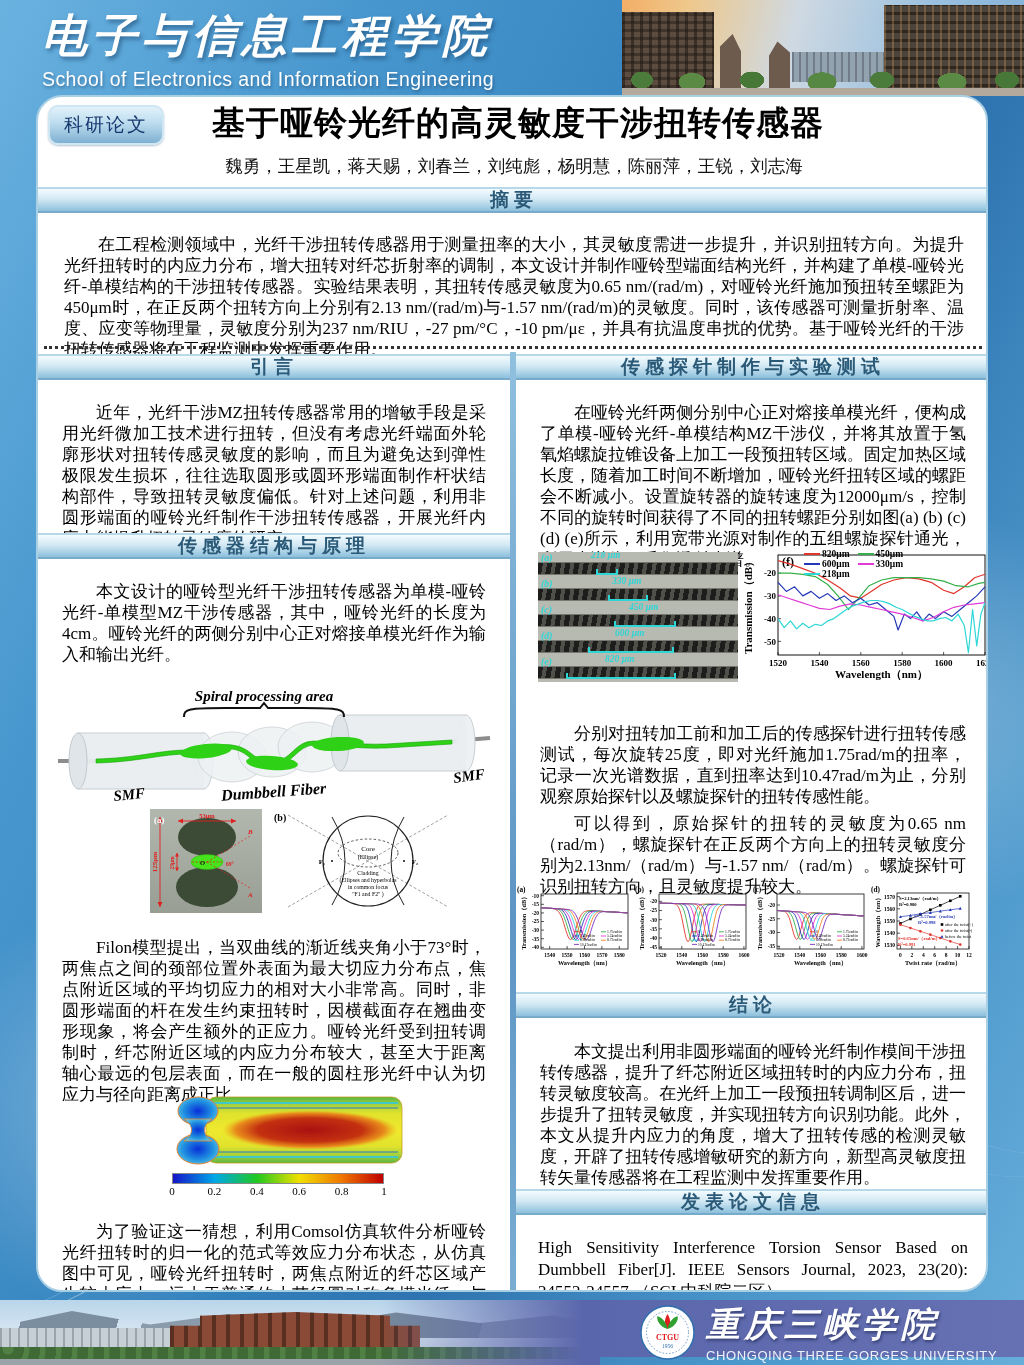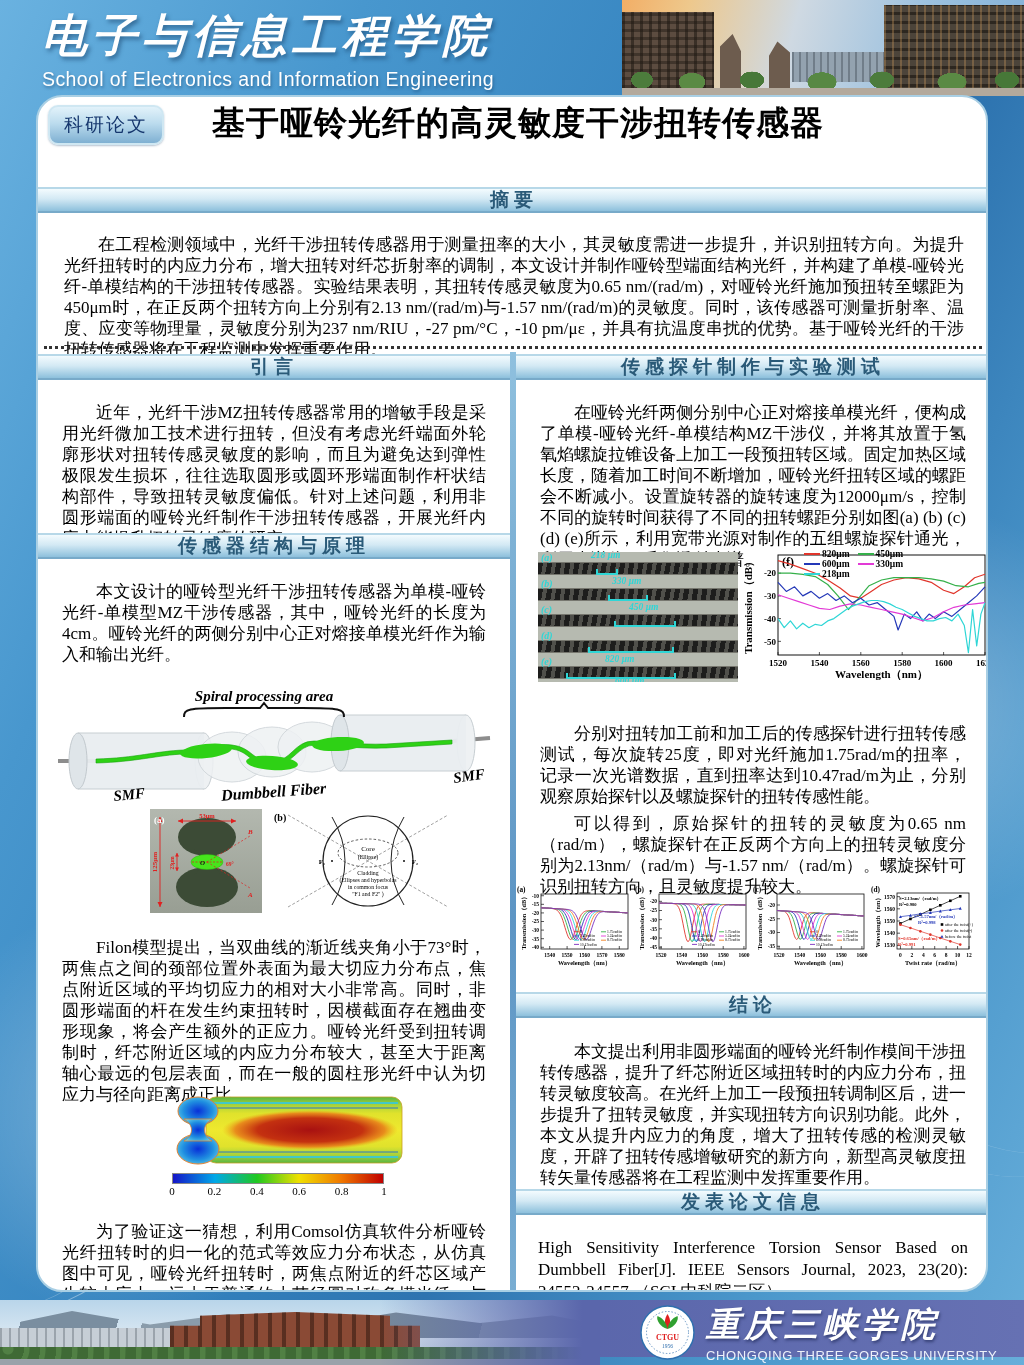--- a/index.html
+++ b/index.html
@@ -122,20 +122,21 @@
     <div class="hp-gate"></div>
     <div class="hp-mid"></div>
     <div class="hp-bldgR"></div>
     <div class="hp-trees"></div>
     <div class="hp-ground"></div>
   </div>
 
   <div id="panel">
     <div class="badge">科研论文</div>
     <div class="poster-title">基于哑铃光纤的高灵敏度干涉扭转传感器</div>
+    <div class="authors">魏勇，王星凯，蒋天赐，刘春兰，刘纯彪，杨明慧，陈丽萍，王锐，刘志海</div>
 
     <div class="bar" style="left:0;top:90px;width:952px;">
       <span>摘要</span>
     </div>
     <div class="jtext abstract-text" style="left:8px;top:119px;width:936px;height:128px;">
       <p>在工程检测领域中，光纤干涉扭转传感器用于测量扭率的大小，其灵敏度需进一步提升，并识别扭转方向。为提升光纤扭转时的内应力分布，增大扭转对纤芯折射率的调制，本文设计并制作哑铃型端面结构光纤，并构建了单模-哑铃光纤-单模结构的干涉扭转传感器。实验结果表明，其扭转传感灵敏度为0.65 nm/(rad/m)，对哑铃光纤施加预扭转至螺距为450μm时，在正反两个扭转方向上分别有2.13 nm/(rad/m)与-1.57 nm/(rad/m)的灵敏度。同时，该传感器可测量折射率、温度、应变等物理量，灵敏度分别为237 nm/RIU，-27 pm/°C，-10 pm/με，并具有抗温度串扰的优势。基于哑铃光纤的干涉扭转传感器将在工程监测中发挥重要作用。</p>
     </div>
     <div class="dotted"></div>
     <div class="col-div"></div>
 
@@ -315,21 +316,21 @@
         </div>
         <div class="mrow">
           <div class="mstrip"></div>
           <span class="mlabel">(c)</span>
           <span class="mscale" style="left: 91px;">450 μm</span>
           <div class="mbar" style="left: 76px; width: 62px;"></div>
         </div>
         <div class="mrow">
           <div class="mstrip"></div>
           <span class="mlabel">(d)</span>
-          <span class="mscale" style="left: 77px; margin-top: 48px;">600 μm</span>
+          <span class="mscale" style="left: 77px;">600 μm</span>
           <div class="mbar" style="left: 50px; width: 86px;"></div>
         </div>
         <div class="mrow">
           <div class="mstrip"></div>
           <span class="mlabel">(e)</span>
           <span class="mscale" style="left: 67px;">820 μm</span>
           <div class="mbar" style="left: 28px; width: 110px;"></div>
         </div>
       </div>
 

